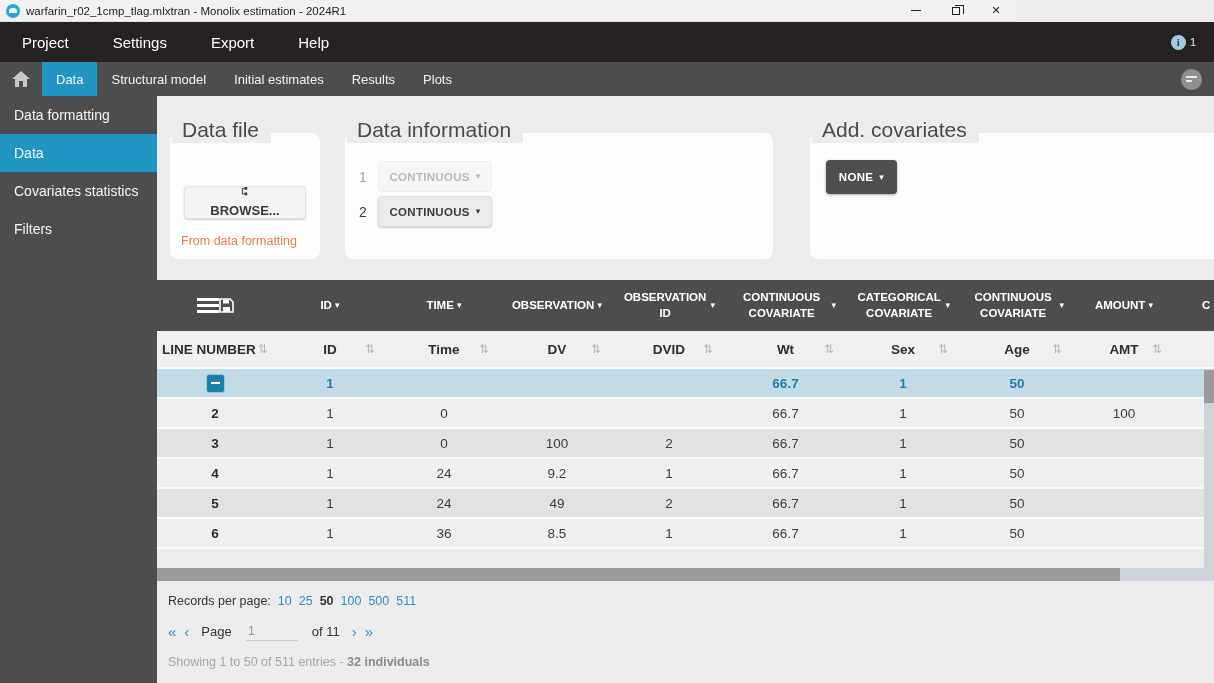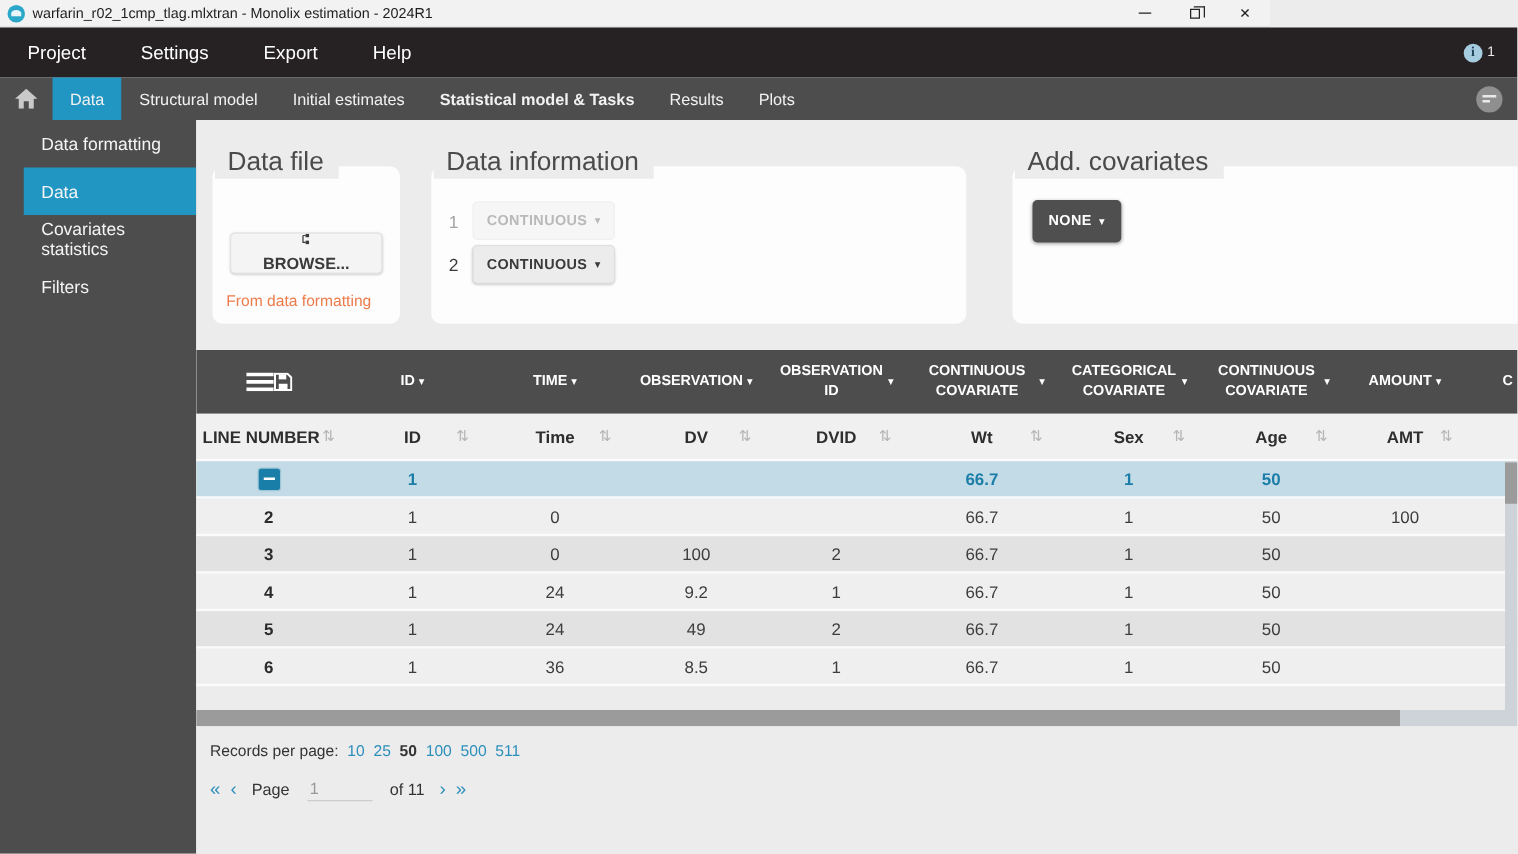--- a/index.html
+++ b/index.html
@@ -41,21 +41,21 @@
   .home-btn { width:42px; display:flex; align-items:center; justify-content:center; }
   .tab { display:flex; align-items:center; padding:0 14px; font-size:13px; cursor:default; }
   .tab.active { background:#2196c3; }
   .tab.bold { font-weight:bold; }
   .tabbar-right { margin-left:auto; display:flex; align-items:center; padding-right:12px; }
   .chat-circle { width:21px; height:21px; border-radius:50%; background:#8f8f8f; position:relative; }
   .chat-circle::before { content:""; position:absolute; left:5px; top:7px; width:11px; height:2px; background:#e9e9e9; }
   .chat-circle::after { content:""; position:absolute; left:5px; top:11px; width:6px; height:2px; background:#e9e9e9; }
 
   
-  .sidebar { position:absolute; left:0; top:96px; width:157px; height:587px; background:#4d4d4d;padding-left:19px; }
+  .sidebar { position:absolute; left:0; top:96px; width:157px; height:587px; background:#4d4d4d; }
   .side-item { height:38px; display:flex; align-items:center; padding-left:14px;
     color:#f5f5f5; font-size:14px; cursor:default; }
   .side-item.active { background:#2196c3; }
 
   
   .content { position:absolute; left:157px; top:96px; width:1057px; height:587px; background:#ececec; }
 
   
   .card { position:absolute; top:37px; height:126px; background:#fdfdfd; border-radius:8px; }
   .card-title { position:absolute; top:-15px; left:2px; background:#ececec;
@@ -166,21 +166,20 @@
 
 <div class="tabbar">
   <div class="home-btn">
     <svg class="ico-svg" width="18" height="16" viewBox="0 0 18 16">
       <path d="M9 0 L18 8 L15 8 L15 16 L11 16 L11 10 L7 10 L7 16 L3 16 L3 8 L0 8 Z" fill="#c9c9c9"></path>
     </svg>
   </div>
   <div class="tab active">Data</div>
   <div class="tab">Structural model</div>
   <div class="tab">Initial estimates</div>
-  <div class="tab bold">Statistical model &amp; Tasks</div>
   <div class="tab">Results</div>
   <div class="tab">Plots</div>
   <div class="tabbar-right">
     <span class="chat-circle"></span>
   </div>
 </div>
 
 <div class="sidebar">
   <div class="side-item">Data formatting</div>
   <div class="side-item active">Data</div>
@@ -399,15 +398,18 @@
     </div>
     <div class="pagination">
       <span class="pg-arrow">«</span>
       <span class="pg-arrow">‹</span>
       <span class="pg-label">Page</span>
       <input class="page-input" value="1" style="">
       <span class="of-label">of 11</span>
       <span class="pg-arrow">›</span>
       <span class="pg-arrow">»</span>
     </div>
+    <div class="summary">
+      <span>Showing 1 to 50 of 511 entries - </span><b>32 individuals</b>
+    </div>
   </div>
 
 </div>
 
 </body></html>

